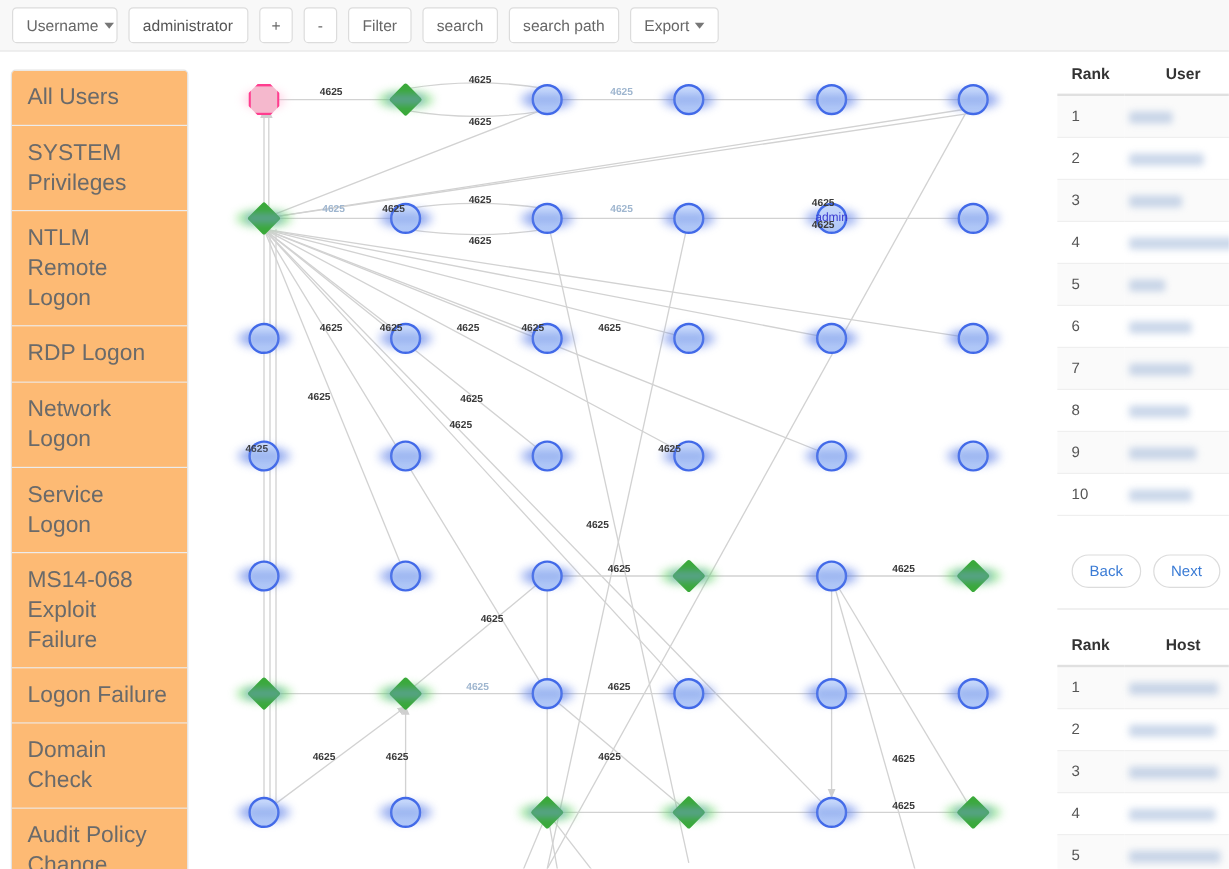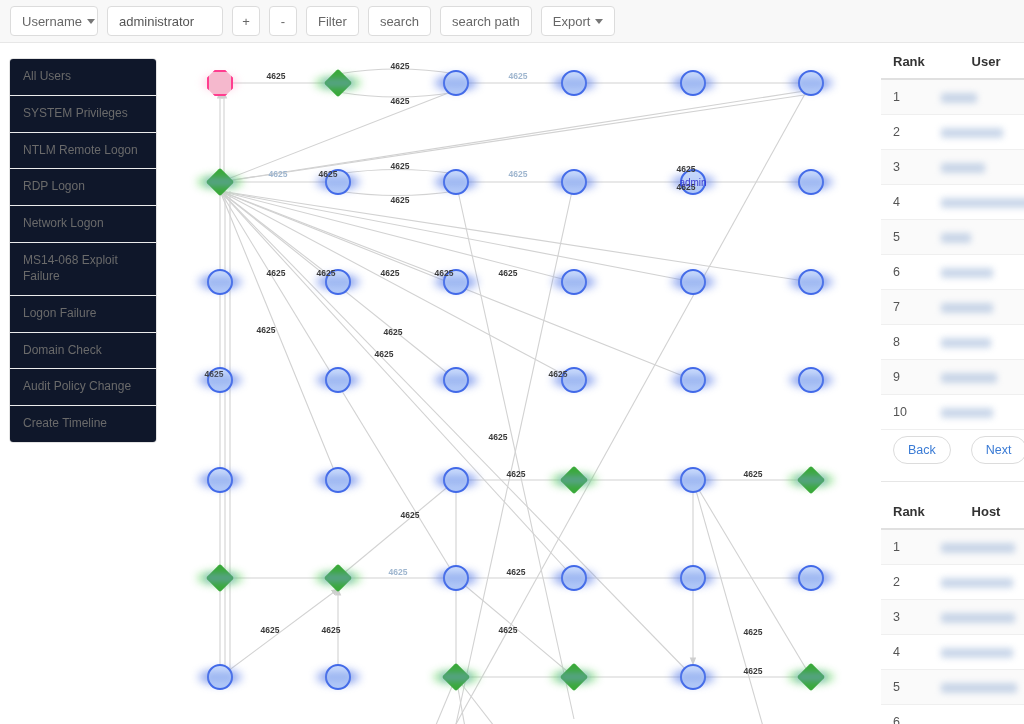--- a/index.html
+++ b/index.html
@@ -48,21 +48,21 @@
     color: #676767;
     margin-right: 9px;
     padding: 0 11px;
     white-space: nowrap;
     cursor: pointer;
   }
   .tb-control.select-like {
     width: 88px; justify-content: space-between; padding: 0 8px 0 11px;
   }
   .tb-control.text-input {
-    width: 116px; justify-content: flex-start; color: #555; cursor: text;
+    width: 100px; justify-content: flex-start; color: #555; cursor: text;
   }
   .tb-control.tiny { width: 28px; padding: 0; }
   .caret-dn {
     width: 0; height: 0;
     border-left: 4px solid transparent;
     border-right: 4px solid transparent;
     border-top: 5px solid #777;
     display: inline-block;
     margin-left: 5px;
   }
@@ -73,26 +73,26 @@
     width: 148px;
   }
   #menu-list {
     border: 1px solid #e3e3e3;
     border-radius: 4px;
     background: #fff;
     overflow: hidden;
   }
   .menu-item {
     padding: 10px 13px;
-    font-size: 12px;
+    font-size: 19px;
     color: #6a6a6a;
     border-bottom: 1px solid #ececec;
     line-height: 1.32;
     cursor: pointer;
-    background: #0f172a;
+    background: #fdba74;
   }
   .menu-item:last-child { border-bottom: none; }
 
   
   #graph {
     position: absolute;
     left: 168px; top: 44px;
     width: 712px; height: 680px;
     background: #ffffff;
     overflow: hidden;
@@ -197,22 +197,22 @@
   .redact-bar {
     display: inline-block;
     height: 10px;
     background: #9fb6d8;
     opacity: .55;
     filter: blur(3px);
     border-radius: 2px;
     vertical-align: middle;
   }
   #pager {
-    margin: 6px 0 0 12px;
-    display: flex; gap: 20px;
+    margin: 32px 0 0 12px;
+    display: flex; gap: 10px;
   }
   .pg-btn {
     border: 1px solid #dcdcdc;
     border-radius: 15px;
     padding: 6px 14px;
     font-size: 12.5px;
     color: #3a7bd5;
     background: #fff;
     cursor: pointer;
   }
@@ -248,20 +248,21 @@
   </div>
 </div>
 
 <div id="sidebar">
   <div id="menu-list">
       <div class="menu-item"><span>All Users</span></div>
       <div class="menu-item"><span>SYSTEM Privileges</span></div>
       <div class="menu-item"><span>NTLM Remote Logon</span></div>
       <div class="menu-item"><span>RDP Logon</span></div>
       <div class="menu-item"><span>Network Logon</span></div>
+      <div class="menu-item"><span>Service Logon</span></div>
       <div class="menu-item"><span>MS14-068 Exploit Failure</span></div>
       <div class="menu-item"><span>Logon Failure</span></div>
       <div class="menu-item"><span>Domain Check</span></div>
       <div class="menu-item"><span>Audit Policy Change</span></div>
       <div class="menu-item"><span>Create Timeline</span></div>
     </div>
 
 </div>
 
 <div id="graph">

